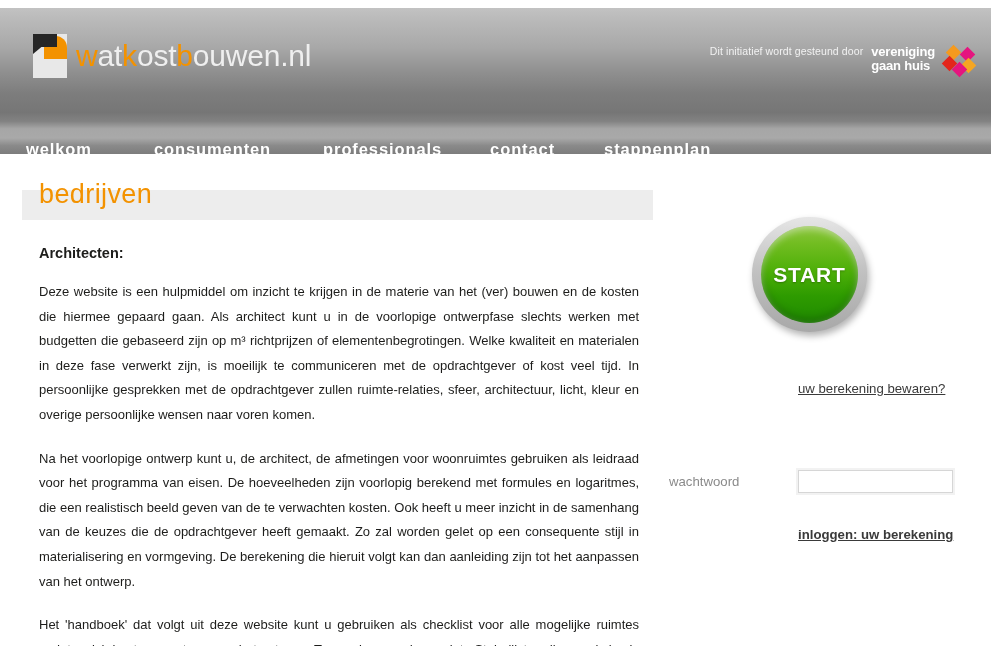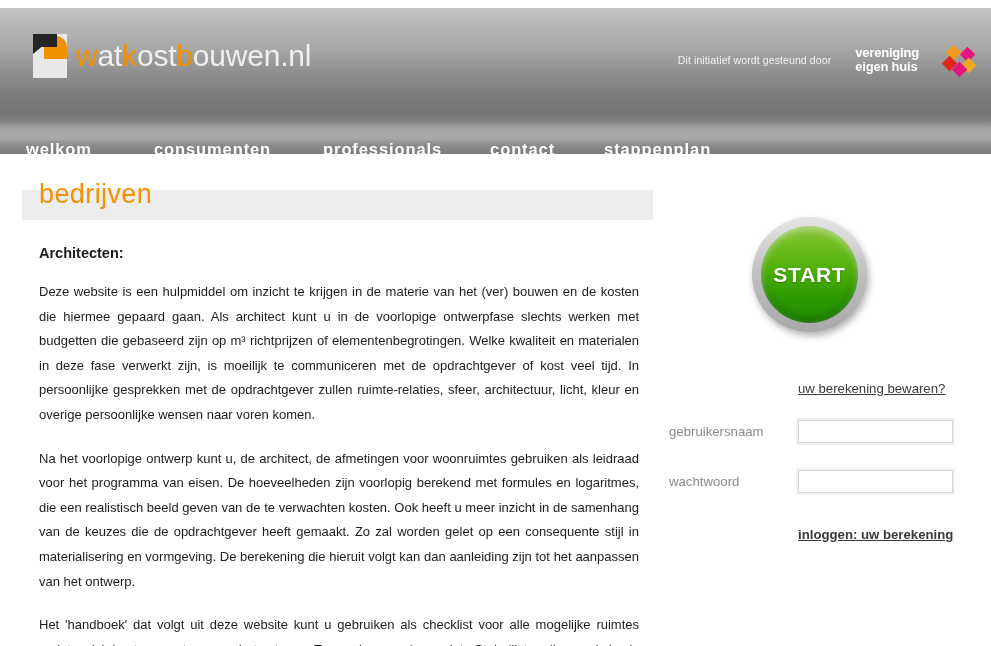--- a/index.html
+++ b/index.html
@@ -52,21 +52,21 @@
 
   #logo-text {
     font-size:30px; font-weight:400; letter-spacing:-0.2px;
     color:#efefef; line-height:1; white-space:nowrap;
   }
   #logo-text .o { color:#f39200; }
 
   
   #sponsor {
     position:absolute; right:16px; top:37px;
-    display:flex; align-items:center; gap:24px;
+    display:flex; gap:8px;
   }
   #sponsor-text {
     font-size:10.5px; color:#f2f2f2; letter-spacing:0.1px;
     white-space:nowrap;
   }
   #veh-text {
     font-size:13px; color:#ffffff; line-height:1.05;
     font-weight:700; letter-spacing:-0.2px; white-space:nowrap;
   }
   #veh-mark { position:relative; width:32px; height:30px; }
@@ -186,21 +186,21 @@
       <span class="tri2"></span>
       <span class="tri"></span>
     </div>
     <div id="logo-text"><span class="o">w</span><span>at</span><span class="o">k</span><span>ost</span><span class="o">b</span><span>ouwen.nl</span></div>
   </div>
 
   <div id="sponsor">
     <span id="sponsor-text">Dit initiatief wordt gesteund door</span>
     <span id="veh-text">
       <span>vereniging</span><br>
-      <span>eigen huis</span>
+      <span>gaan huis</span>
     </span>
     <span id="veh-mark">
       <i style="left:5px;  top:2px;  background:#f59a1e;"></i>
       <i style="left:19px; top:4px;  background:#e5157f;"></i>
       <i style="left:1px;  top:13px; background:#e3261b;"></i>
       <i style="left:20px; top:15px; background:#f5a623;"></i>
       <i style="left:11px; top:19px; background:#e5157f;"></i>
     </span>
   </div>
 </div>
@@ -233,24 +233,20 @@
     <div id="start-wrap">
       <div id="start-button">
         <span id="start-label">START</span>
       </div>
     </div>
 
     <div id="save-link-wrap">
       <a href="#" class="sidelink">uw berekening bewaren?</a>
     </div>
 
-    <div class="field-row" id="row-user">
-      <span class="field-label">gebruikersnaam</span>
-      <input class="field-input" type="text" placeholder="" style="">
-    </div>
 
     <div class="field-row" id="row-pass">
       <span class="field-label">wachtwoord</span>
       <input class="field-input" type="password" placeholder="" style="">
     </div>
 
     <div id="login-link-wrap">
       <a href="#" class="sidelink">inloggen: uw berekening</a>
     </div>
   </div>

